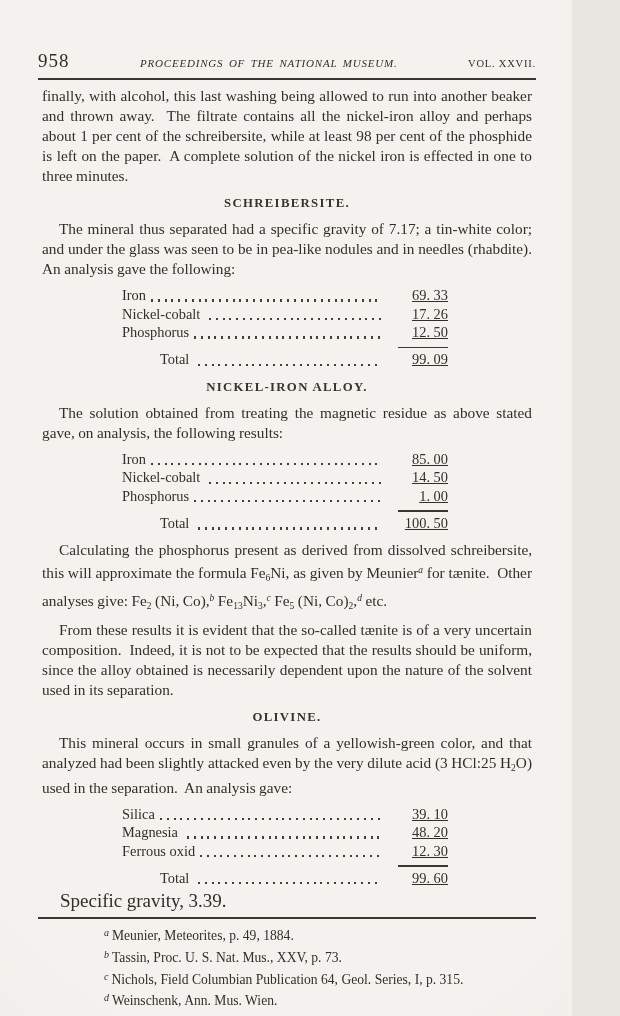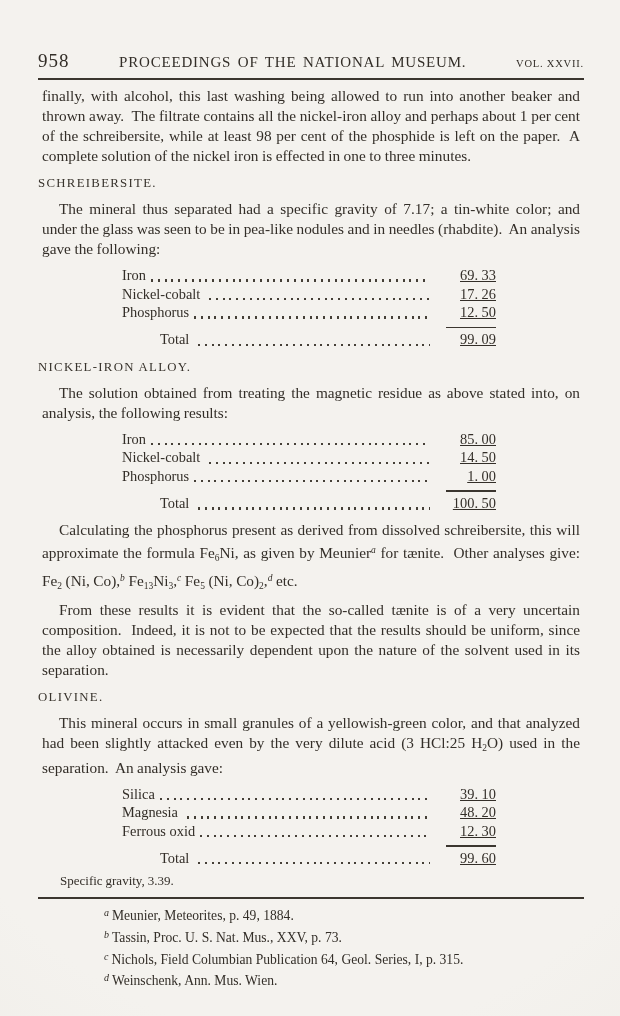--- a/index.html
+++ b/index.html
@@ -2,51 +2,51 @@
 <html><head>
 <meta charset="utf-8">
 <style>
   html,body{margin:0;padding:0;}
   body{
     width:620px;height:1016px;overflow:hidden;
     background:#e8e6e0;
     font-family:"Liberation Serif","DejaVu Serif",serif;
   }
   .page{
-    box-sizing:border-box;width:620px;height:1016px;
+    box-sizing:border-box;width:572px;height:1016px;
     padding:50px 36px 0 38px;
     color:#332e28;
     background:
       radial-gradient(ellipse 140% 110% at 50% 42%, #f4f2ee 55%, #eae7e1 100%);
   }
   
   .hdr{display:flex;align-items:baseline;}
   .pageno{font-size:19px;letter-spacing:1px;}
-  .runhead{flex:1;text-align:center;font-size:15px;letter-spacing:.8px;word-spacing:2px;}
+  .runhead{flex:1;text-align:center;font-style:italic;font-size:11px;letter-spacing:.8px;word-spacing:2px;}
   .vol{font-size:10.5px;letter-spacing:.8px;}
   .hrule{height:2px;background:#3b362f;margin-top:6px;}
   
   p{margin:4px;font-size:15.3px;line-height:20px;text-align:justify;white-space:pre-wrap;word-spacing:-.3px;}
   p.ind{text-indent:17px;}
   .mt6{margin-top:6px;}
-  h2{margin:10px 0 8px;font-weight:normal;font-size:12.8px;letter-spacing:1.3px;color:#38332c;}
+  h2{margin:10px 0 8px;text-align:center;font-weight:bold;font-size:12.8px;letter-spacing:1.3px;color:#38332c;}
   
   .atable{margin:8px 88px 0 84px;font-size:14.4px;}
   .arow{display:flex;align-items:baseline;height:18.5px;}
   .alabel{white-space:pre;}
   .leader{flex:1;align-self:flex-end;height:2.2px;margin:0 8px 4px 5px;
     background:repeating-linear-gradient(90deg,#453f37 0 2px,transparent 2px 6.8px);}
   .aval{width:58px;text-align:right;white-space:pre;text-decoration:underline;}
   .sumrule{width:50px;height:1.8px;background:#3b362f;margin:4px 0 3px auto;}
   .arow.total .alabel{margin-left:38px;}
   
   .sub{font-size:9.5px;vertical-align:-3px;}
   .sup{font-size:9.5px;vertical-align:5px;font-style:italic;}
   
-  .specgrav{font-size:13px;line-height:18px;margin:4px 0 0 22px;text-align:left;}
+  .specgrav{font-size:19px;line-height:18px;margin:4px 0 0 22px;text-align:left;}
   .fnrule{height:2px;background:#3b362f;margin-top:7px;}
   .footnotes{margin:5px 10px 0 66px;font-size:13.6px;line-height:18.6px;}
   .fnmark{font-style:italic;font-size:10px;vertical-align:4px;margin-right:3px;}
 </style>
 </head>
 <body>
 
 <div class="page">
 
   <div class="hdr">
@@ -84,21 +84,21 @@
       </div>
     <div class="sumrule"></div>
     <div class="arow total">
       <span class="alabel">Total </span>
       <span class="leader"></span>
       <span class="aval">99. 09</span>
     </div>
   </div>
 
   <h2>NICKEL-IRON ALLOY.</h2>
-  <p class="ind">The solution obtained from treating the magnetic residue as above stated into, on analysis, the following results:</p>
+  <p class="ind">The solution obtained from treating the magnetic residue as above stated gave, on analysis, the following results:</p>
 
   <div class="atable">
     <div>
 
         <div class="arow">
           <span class="alabel">Iron</span>
           <span class="leader"></span>
           <span class="aval">85. 00</span>
         </div>
 

